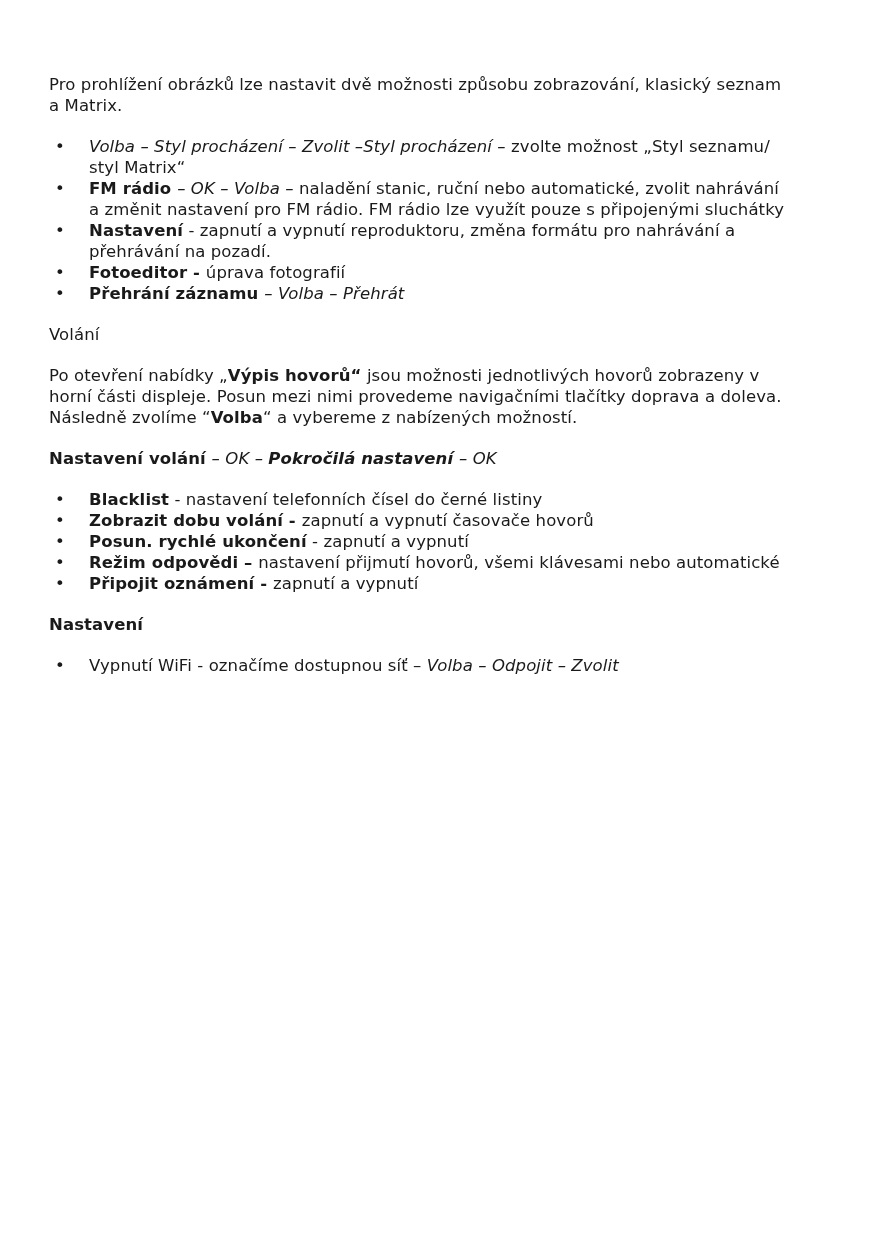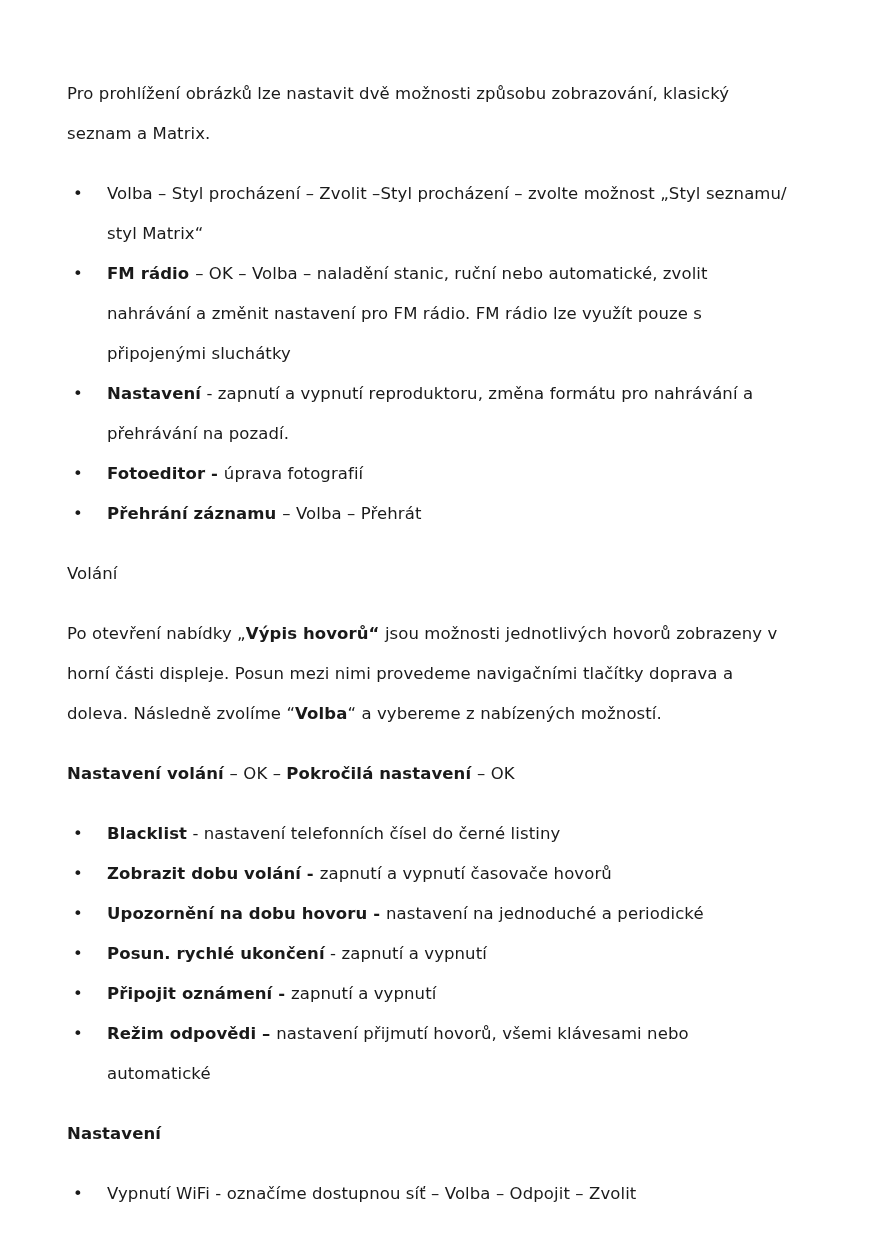--- a/index.html
+++ b/index.html
@@ -8,23 +8,23 @@
     width: 874px;
     height: 1240px;
     font-family: "DejaVu Sans", "Liberation Sans", sans-serif;
     color: #1a1a1a;
     overflow: hidden;
   }
   .page {
     width: 874px;
     height: 1240px;
     background: #ffffff;
-    padding: 74px 84px 40px 67px;
+    padding: 74px 84px 40px 49px;
     font-size: 16.5px;
-    line-height: 40px;
+    line-height: 21px;
     letter-spacing: 0.1px;
   }
   .para, .heading {
     margin-bottom: 20px;
   }
   .bullet-list {
     list-style: none;
     margin-bottom: 20px;
   }
   .bullet-list li {
@@ -32,42 +32,41 @@
     padding-left: 40px;
   }
   .bullet-list li::before {
     content: "\2022";
     position: absolute;
     left: 6px;
     top: 0;
     font-size: 16.5px;
   }
   .seg.b { font-weight: bold; }
-  .seg.i { }
+  .seg.i { font-style: italic; }
 </style>
 </head>
 <body>
 
 <div class="page" id="doc-content">
     <p class="para"><span class="seg">Pro prohlížení obrázků lze nastavit dvě možnosti způsobu zobrazování, klasický seznam a Matrix.</span></p>
     <ul class="bullet-list">
       <li><span class="seg i">Volba – Styl procházení – Zvolit –Styl procházení – </span><span class="seg">zvolte možnost „Styl seznamu/ styl Matrix“</span></li>
       <li><span class="seg b">FM rádio </span><span class="seg i">– OK – Volba – </span><span class="seg">naladění stanic, ruční nebo automatické, zvolit nahrávání a změnit nastavení pro FM rádio. FM rádio lze využít pouze s připojenými sluchátky</span></li>
       <li><span class="seg b">Nastavení</span><span class="seg"> - zapnutí a vypnutí reproduktoru, změna formátu pro nahrávání a přehrávání na pozadí.</span></li>
       <li><span class="seg b">Fotoeditor - </span><span class="seg">úprava fotografií</span></li>
       <li><span class="seg b">Přehrání záznamu </span><span class="seg i">– Volba – Přehrát</span></li>
     </ul>
     <p class="heading"><span class="seg">Volání</span></p>
     <p class="para"><span class="seg">Po otevření nabídky „</span><span class="seg b">Výpis hovorů“</span><span class="seg"> jsou možnosti jednotlivých hovorů zobrazeny v horní části displeje. Posun mezi nimi provedeme navigačními tlačítky doprava a doleva. Následně zvolíme “</span><span class="seg b">Volba</span><span class="seg">“ a vybereme z nabízených možností.</span></p>
     <p class="para"><span class="seg b">Nastavení volání </span><span class="seg i">– OK – </span><span class="seg b i">Pokročilá nastavení </span><span class="seg i">– OK</span></p>
     <ul class="bullet-list">
       <li><span class="seg b">Blacklist</span><span class="seg"> - nastavení telefonních čísel do černé listiny</span></li>
       <li><span class="seg b">Zobrazit dobu volání - </span><span class="seg">zapnutí a vypnutí časovače hovorů</span></li>
-      <li><span class="seg b">Upozornění na dobu hovoru - </span><span class="seg">nastavení na jednoduché a periodické</span></li>
       <li><span class="seg b">Posun. rychlé ukončení</span><span class="seg"> - zapnutí a vypnutí</span></li>
+      <li><span class="seg b">Režim odpovědi – </span><span class="seg">nastavení přijmutí hovorů, všemi klávesami nebo automatické</span></li>
       <li><span class="seg b">Připojit oznámení - </span><span class="seg">zapnutí a vypnutí</span></li>
-      <li><span class="seg b">Režim odpovědi – </span><span class="seg">nastavení přijmutí hovorů, všemi klávesami nebo automatické</span></li>
     </ul>
     <p class="heading"><span class="seg b">Nastavení</span></p>
     <ul class="bullet-list">
       <li><span class="seg">Vypnutí WiFi - označíme dostupnou síť – </span><span class="seg i">Volba – Odpojit – Zvolit</span></li>
     </ul>
   </div>
 
 </body></html>

